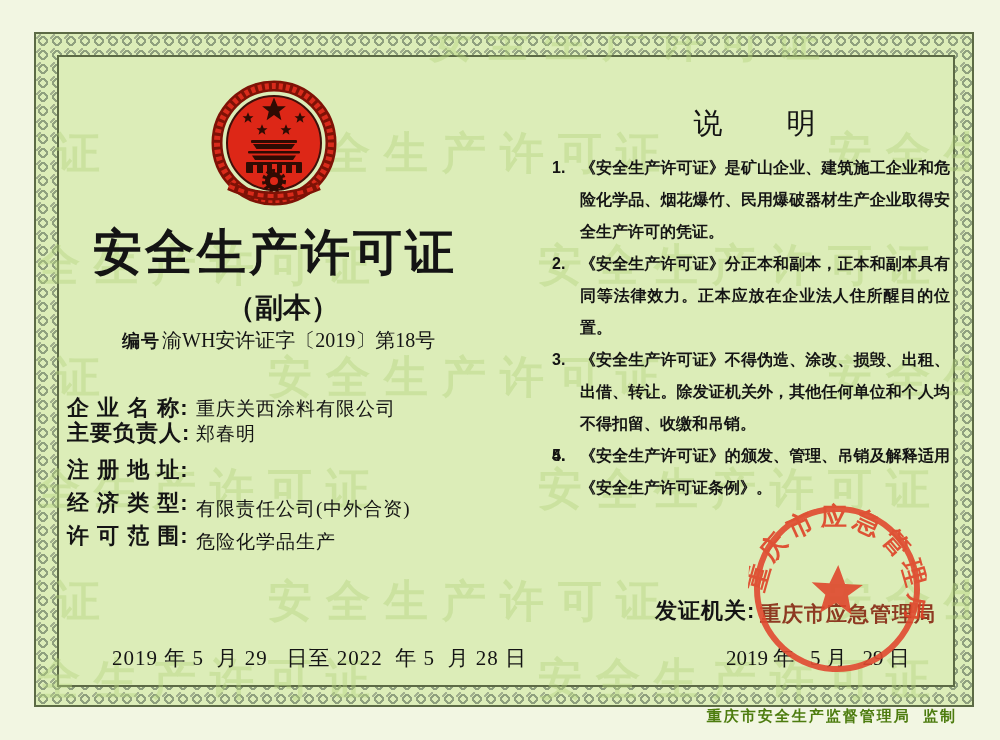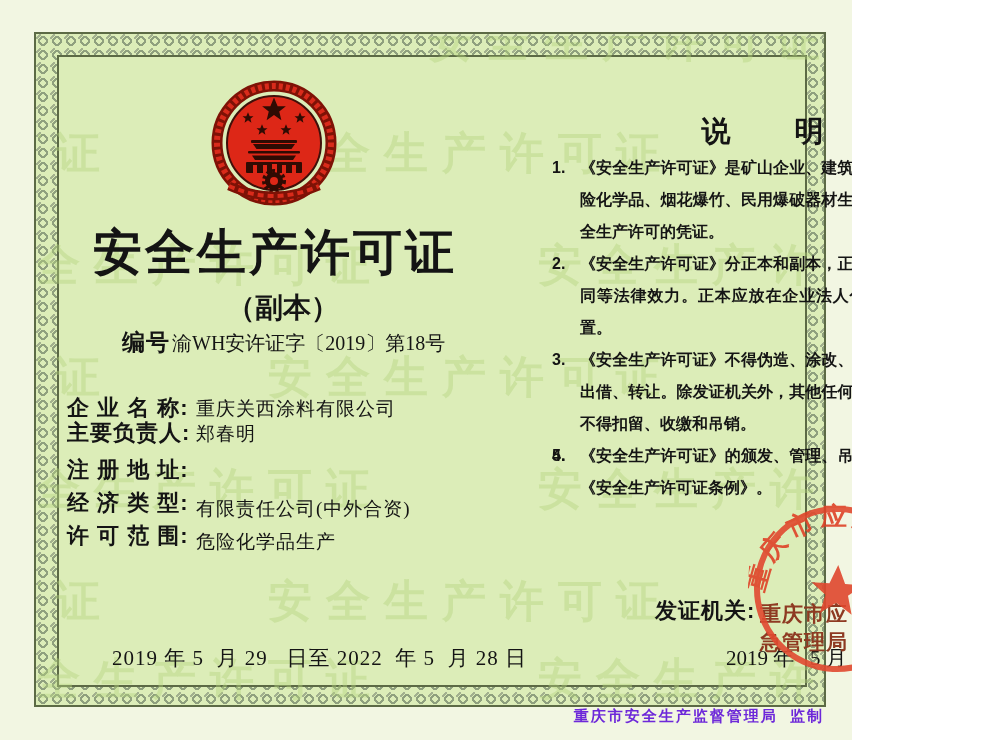--- a/index.html
+++ b/index.html
@@ -1,18 +1,18 @@
 <!DOCTYPE html>
 <html><head>
 <meta charset="utf-8">
 <style>
   html,body{margin:0;padding:0;}
   .page{
     position:relative;
-    width:852px;height:740px;
+    width:1000px;height:740px;
     background:#f2f6e2;
     overflow:hidden;
     font-family:"Liberation Sans", sans-serif;
     color:#141414;
   }
   
   .band{
     position:absolute; inset:32px 26px 33px 34px;
     border:2px solid #5c6a45;
     background-color:#dcedb8;
@@ -56,52 +56,52 @@
   .cert-title{
     position:absolute; left:75px; top:220px; width:400px;
     text-align:center; font-size:49px; font-weight:800; letter-spacing:3px;
     margin:0;
   }
   .cert-subtitle{
     position:absolute; left:75px; top:281px; width:400px;
     text-align:center; font-size:28px; font-weight:800; margin:8px;
   }
   .number-row{position:absolute; left:122px; top:327px;}
-  .number-label{font-size:23px; font-weight:800; letter-spacing:1px;}
+  .number-label{font-size:18px; font-weight:800; letter-spacing:1px;}
   .number-value{font-family:"Liberation Serif", serif; font-size:20px; margin-left:2px;}
   .field{position:absolute; left:67px; display:flex; align-items:flex-end;}
   .flabel{display:inline-block; min-width:129px; font-size:22px; font-weight:800; letter-spacing:1px;}
   .fvalue{font-family:"Liberation Serif", serif; font-size:19px; padding-bottom:1px; letter-spacing:1px;}
   .f1{top:381px;margin-top:12px;} .f2{top:418px;} .f3{top:455px;gap:46px;} .f4{top:488px;} .f5{top:521px;}
   .f4 .fvalue,.f5 .fvalue{transform:translateY(5px);}
   .validity-label{position:absolute; left:78px; top:594px; font-size:23px; font-weight:800; letter-spacing:2px;}
   .validity-range{position:absolute; left:112px; top:644px; font-family:"Liberation Serif", serif; font-size:21px; letter-spacing:1px;}
   
   .notes-heading{
     position:absolute; left:545px; top:96px; width:405px;
-    text-align:center; font-size:29px; font-weight:700; margin:16px; letter-spacing:2px;
+    text-align:center; font-size:29px; font-weight:400; margin:8px; letter-spacing:2px;
   }
   .notes{position:absolute; left:552px; top:152px; width:398px; margin:0; padding:0; list-style:none;}
   .note{
     position:relative; padding-left:28px;
     font-family:"Liberation Serif", serif; font-weight:700;
     font-size:16px; line-height:32px; text-align:justify;
   }
   .note .num{position:absolute; left:0; top:0; font-family:"Liberation Sans", sans-serif;}
   .issuer-label{position:absolute; left:655px; top:596px; font-size:22px; font-weight:800; letter-spacing:1px;}
   .issuer-name{
     position:absolute; left:760px; top:600px; z-index:4;
     font-family:"Liberation Serif", serif; font-weight:700; font-size:21px;
     color:#8e3a22; letter-spacing:1px;
   }
   .issue-date{position:absolute; left:726px; top:644px; font-family:"Liberation Serif", serif; font-size:21px;}
   .seal{position:absolute; left:748px; top:500px; z-index:5; opacity:.9; transform:rotate(3deg); pointer-events:none;}
   .footer-note{
-    position:absolute; right:28px; top:707px; z-index:3;
-    font-size:15px; font-weight:800; letter-spacing:2px; color:#6d28d9;
+    position:absolute; right:43px; top:707px; z-index:3;
+    font-size:15px; font-weight:800; letter-spacing:2px; color:#4d7c0f;
   }
 </style>
 </head>
 <body>
 
 <div class="page">
 
   <div class="band"></div>
   <div class="inner"></div>
 

